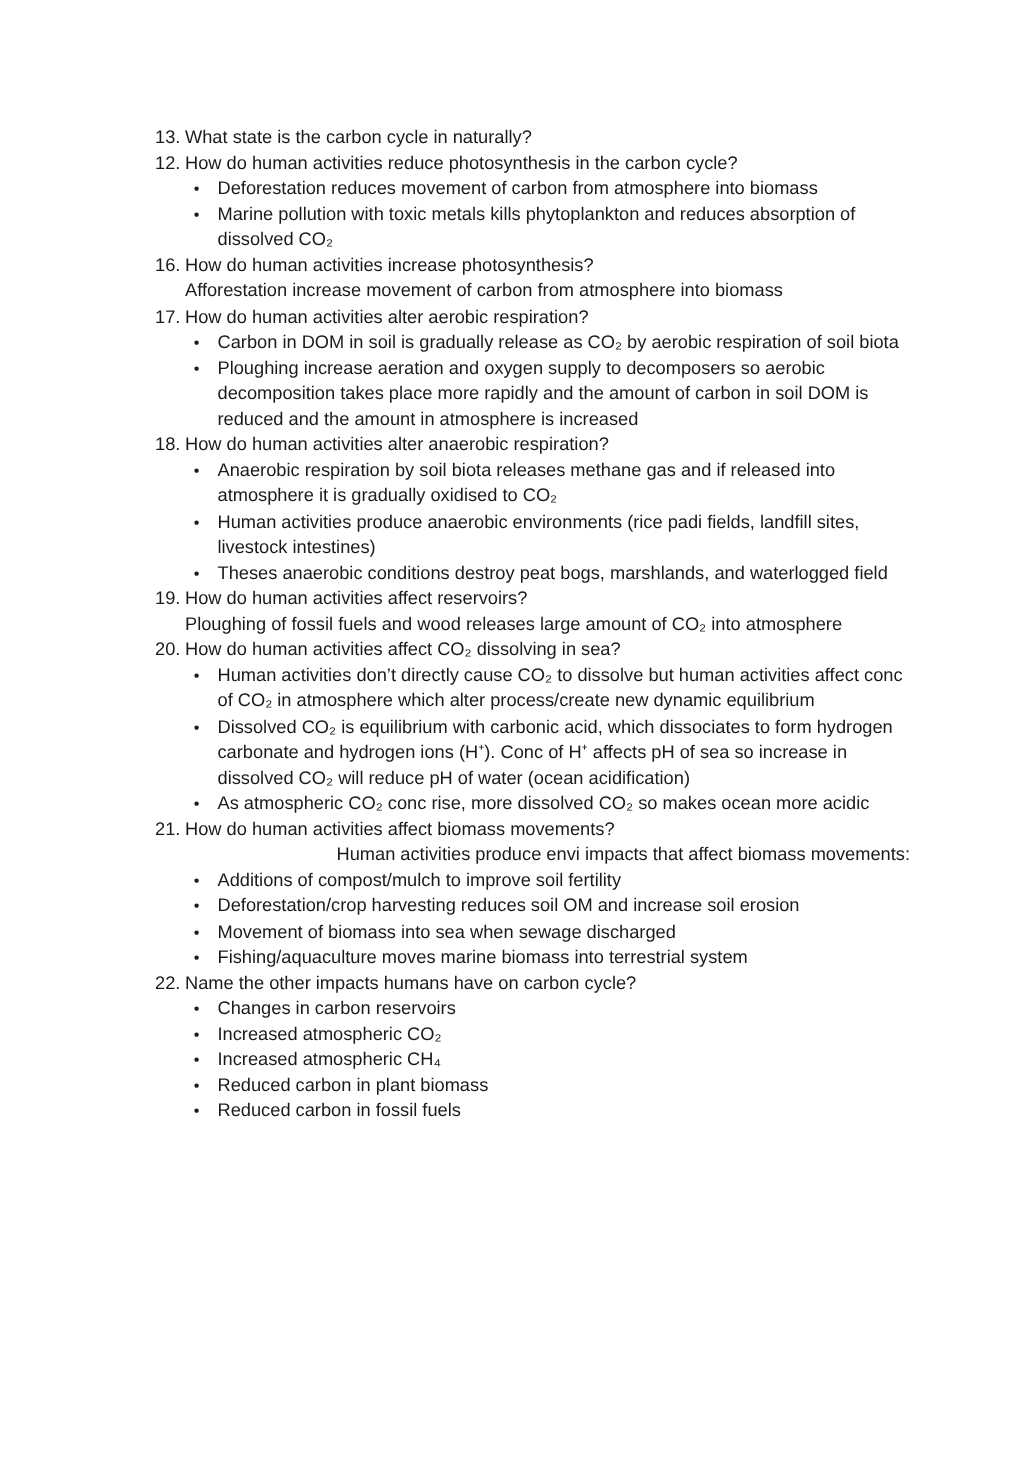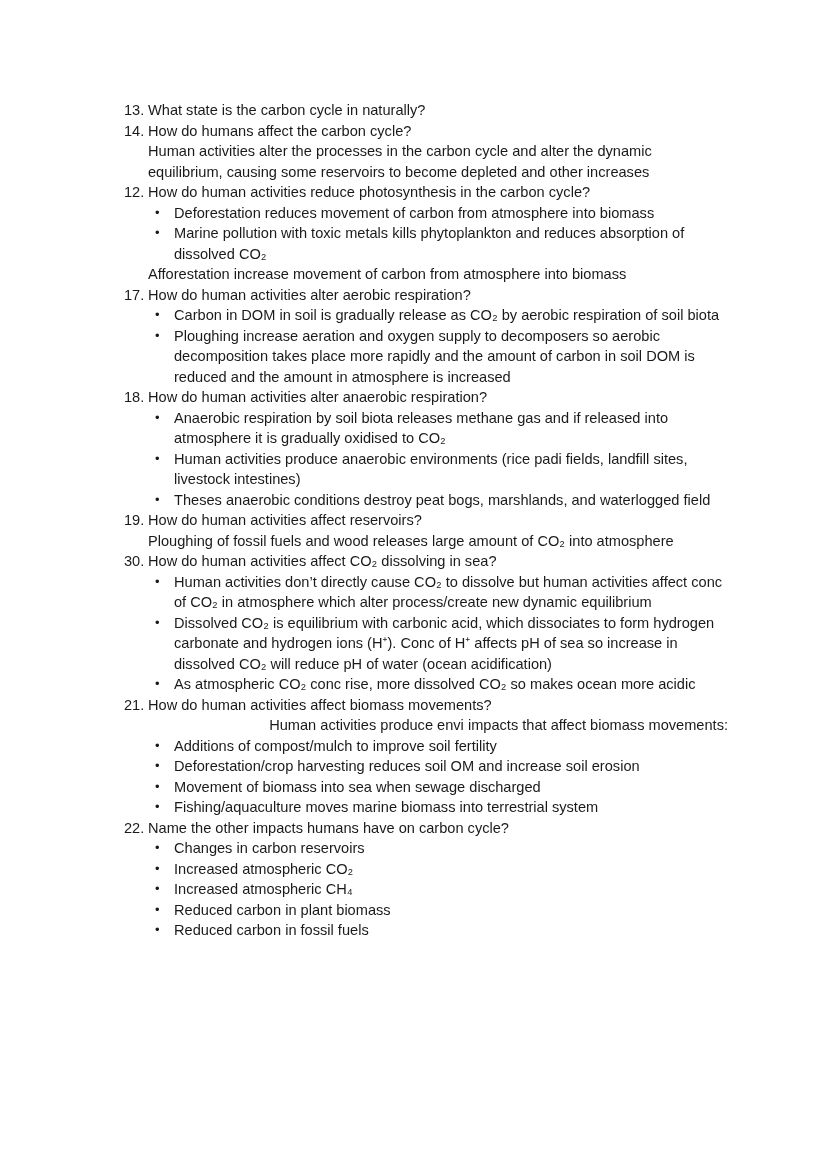--- a/index.html
+++ b/index.html
@@ -92,36 +92,33 @@
 <div class="page">
   <div class="doc-body" id="doc-body">
       <div class="qblock">
         <div class="qline">
           <span class="qnum">13.</span>
           <span class="qtext">What state is the carbon cycle in naturally?</span>
         </div>
       </div>
       <div class="qblock">
         <div class="qline">
-          <span class="qnum">14.</span>
-          <span class="qtext">How do humans affect the carbon cycle?</span>
-        </div>
-        <div class="answer">Human activities alter the processes in the carbon cycle and alter the dynamic equilibrium, causing some reservoirs to become depleted and other increases</div>
-      </div>
-      <div class="qblock">
-        <div class="qline">
           <span class="qnum">12.</span>
           <span class="qtext">How do human activities reduce photosynthesis in the carbon cycle?</span>
         </div>
         <ul class="bullets">
           <li><span class="bullet-dot">•</span><span>Deforestation reduces movement of carbon from atmosphere into biomass</span></li>
           <li><span class="bullet-dot">•</span><span>Marine pollution with toxic metals kills phytoplankton and reduces absorption of dissolved CO₂</span></li>
         </ul>
       </div>
       <div class="qblock">
+        <div class="qline">
+          <span class="qnum">16.</span>
+          <span class="qtext">How do human activities increase photosynthesis?</span>
+        </div>
         <div class="answer">Afforestation increase movement of carbon from atmosphere into biomass</div>
       </div>
       <div class="qblock">
         <div class="qline">
           <span class="qnum">17.</span>
           <span class="qtext">How do human activities alter aerobic respiration?</span>
         </div>
         <ul class="bullets">
           <li><span class="bullet-dot">•</span><span>Carbon in DOM in soil is gradually release as CO₂ by aerobic respiration of soil biota</span></li>
           <li><span class="bullet-dot">•</span><span>Ploughing increase aeration and oxygen supply to decomposers so aerobic decomposition takes place more rapidly and the amount of carbon in soil DOM is reduced and the amount in atmosphere is increased</span></li>
@@ -140,21 +137,21 @@
       </div>
       <div class="qblock">
         <div class="qline">
           <span class="qnum">19.</span>
           <span class="qtext">How do human activities affect reservoirs?</span>
         </div>
         <div class="answer">Ploughing of fossil fuels and wood releases large amount of CO₂ into atmosphere</div>
       </div>
       <div class="qblock">
         <div class="qline">
-          <span class="qnum">30.</span>
+          <span class="qnum">20.</span>
           <span class="qtext">How do human activities affect CO₂ dissolving in sea?</span>
         </div>
         <ul class="bullets">
           <li><span class="bullet-dot">•</span><span>Human activities don’t directly cause CO₂ to dissolve but human activities affect conc of CO₂ in atmosphere which alter process/create new dynamic equilibrium</span></li>
           <li><span class="bullet-dot">•</span><span>Dissolved CO₂ is equilibrium with carbonic acid, which dissociates to form hydrogen carbonate and hydrogen ions (H⁺). Conc of H⁺ affects pH of sea so increase in dissolved CO₂ will reduce pH of water (ocean acidification)</span></li>
           <li><span class="bullet-dot">•</span><span>As atmospheric CO₂ conc rise, more dissolved CO₂ so makes ocean more acidic</span></li>
         </ul>
       </div>
       <div class="qblock">
         <div class="qline">

